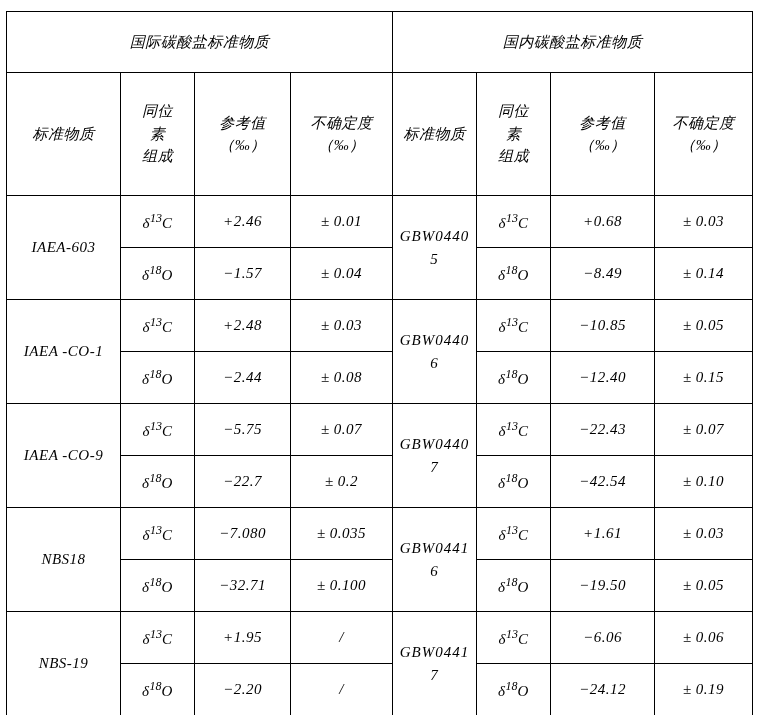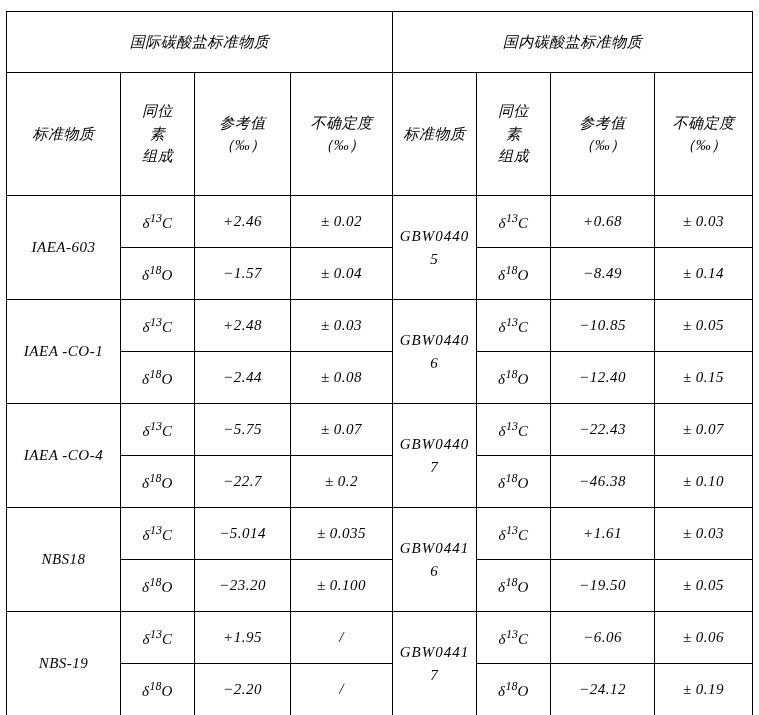--- a/index.html
+++ b/index.html
@@ -139,21 +139,21 @@
         <td class="col-head">
           <span class="stack">不确定度</span>
           <span class="stack">（‰）</span>
         </td>
       </tr>
 
       <tr class="data-row">
         <td class="name-cell" rowspan="2">IAEA-603</td>
         <td class="iso-cell"><span>δ</span><sup>13</sup><span>C</span></td>
         <td class="val-cell">+2.46</td>
-        <td class="unc-cell">± 0.02</td>
+        <td class="unc-cell">± 0.01</td>
         <td class="name-cell cn" rowspan="2">
           <span class="gbw-stack">GBW0440</span>
           <span class="gbw-stack">5</span>
         </td>
         <td class="iso-cell"><span>δ</span><sup>13</sup><span>C</span></td>
         <td class="val-cell">+0.68</td>
         <td class="unc-cell">± 0.03</td>
       </tr>
       <tr class="data-row">
         <td class="iso-cell"><span>δ</span><sup>18</sup><span>O</span></td>
@@ -180,57 +180,57 @@
       <tr class="data-row">
         <td class="iso-cell"><span>δ</span><sup>18</sup><span>O</span></td>
         <td class="val-cell">−2.44</td>
         <td class="unc-cell">± 0.08</td>
         <td class="iso-cell"><span>δ</span><sup>18</sup><span>O</span></td>
         <td class="val-cell">−12.40</td>
         <td class="unc-cell">± 0.15</td>
       </tr>
 
       <tr class="data-row">
-        <td class="name-cell" rowspan="2">IAEA -CO-4</td>
+        <td class="name-cell" rowspan="2">IAEA -CO-9</td>
         <td class="iso-cell"><span>δ</span><sup>13</sup><span>C</span></td>
         <td class="val-cell">−5.75</td>
         <td class="unc-cell">± 0.07</td>
         <td class="name-cell cn" rowspan="2">
           <span class="gbw-stack">GBW0440</span>
           <span class="gbw-stack">7</span>
         </td>
         <td class="iso-cell"><span>δ</span><sup>13</sup><span>C</span></td>
         <td class="val-cell">−22.43</td>
         <td class="unc-cell">± 0.07</td>
       </tr>
       <tr class="data-row">
         <td class="iso-cell"><span>δ</span><sup>18</sup><span>O</span></td>
         <td class="val-cell">−22.7</td>
         <td class="unc-cell">± 0.2</td>
         <td class="iso-cell"><span>δ</span><sup>18</sup><span>O</span></td>
-        <td class="val-cell">−46.38</td>
+        <td class="val-cell">−42.54</td>
         <td class="unc-cell">± 0.10</td>
       </tr>
 
       <tr class="data-row">
         <td class="name-cell" rowspan="2">NBS18</td>
         <td class="iso-cell"><span>δ</span><sup>13</sup><span>C</span></td>
-        <td class="val-cell">−5.014</td>
+        <td class="val-cell">−7.080</td>
         <td class="unc-cell">± 0.035</td>
         <td class="name-cell cn" rowspan="2">
           <span class="gbw-stack">GBW0441</span>
           <span class="gbw-stack">6</span>
         </td>
         <td class="iso-cell"><span>δ</span><sup>13</sup><span>C</span></td>
         <td class="val-cell">+1.61</td>
         <td class="unc-cell">± 0.03</td>
       </tr>
       <tr class="data-row">
         <td class="iso-cell"><span>δ</span><sup>18</sup><span>O</span></td>
-        <td class="val-cell">−23.20</td>
+        <td class="val-cell">−32.71</td>
         <td class="unc-cell">± 0.100</td>
         <td class="iso-cell"><span>δ</span><sup>18</sup><span>O</span></td>
         <td class="val-cell">−19.50</td>
         <td class="unc-cell">± 0.05</td>
       </tr>
 
       <tr class="data-row">
         <td class="name-cell" rowspan="2">NBS-19</td>
         <td class="iso-cell"><span>δ</span><sup>13</sup><span>C</span></td>
         <td class="val-cell">+1.95</td>

